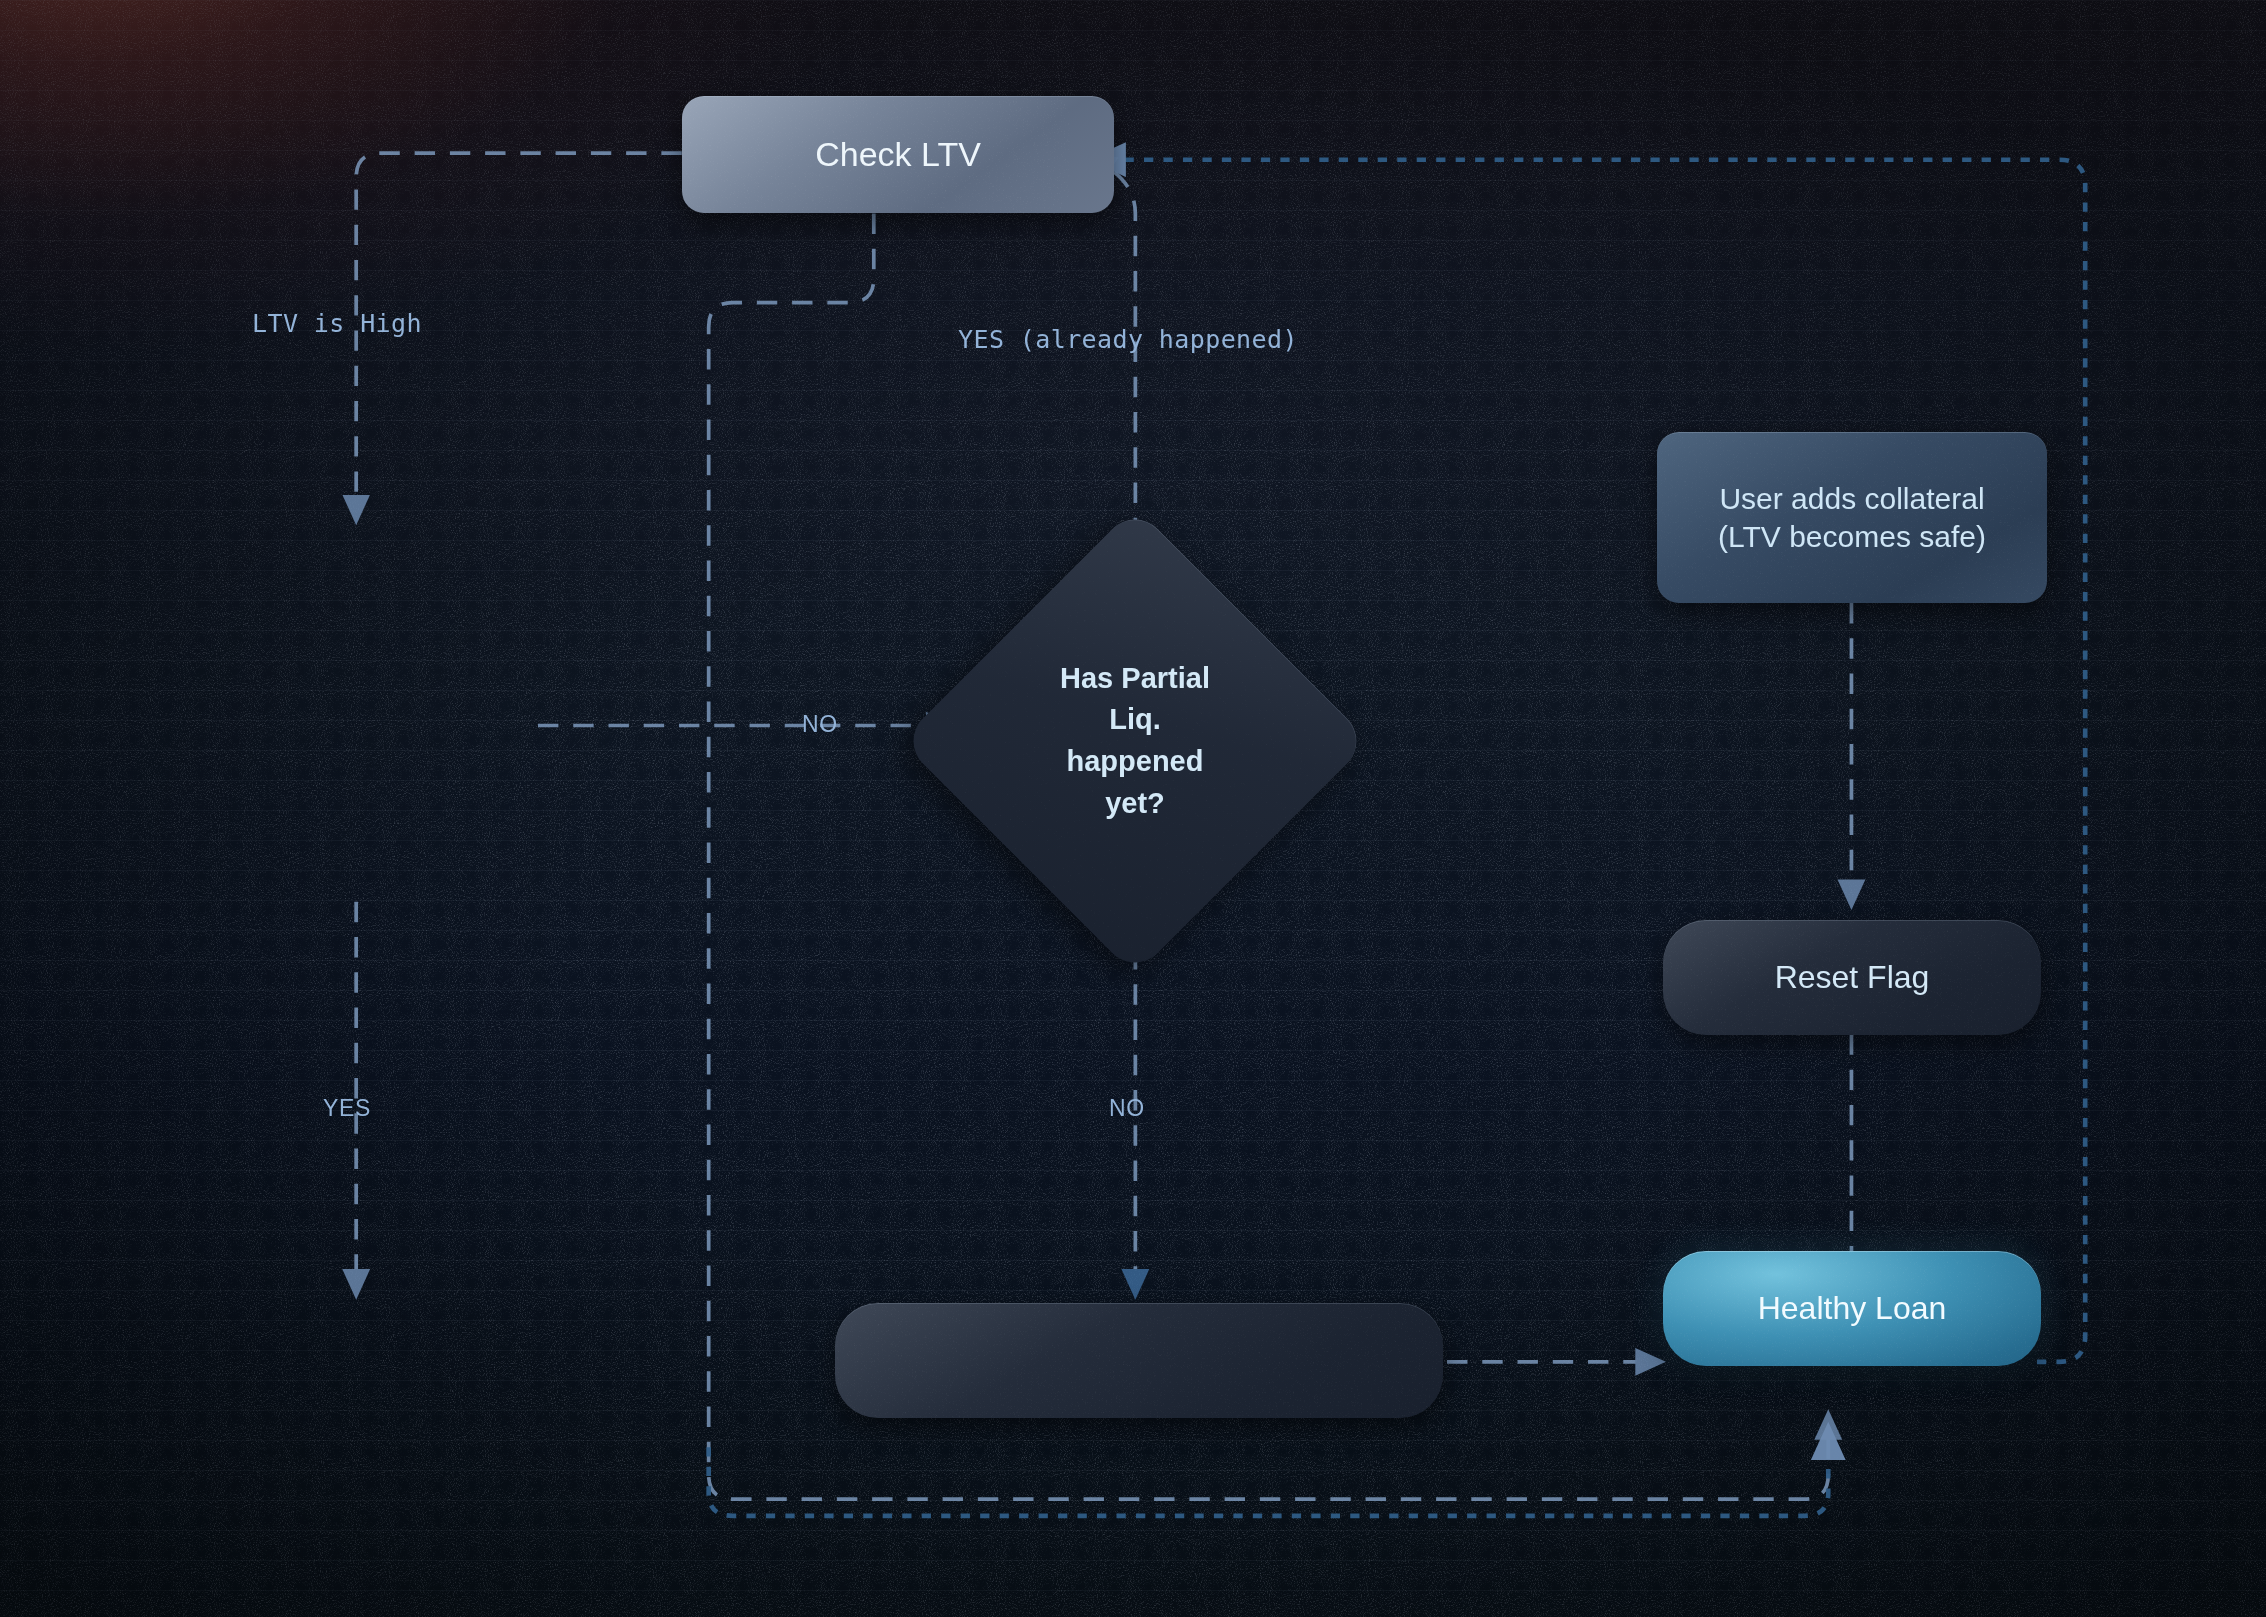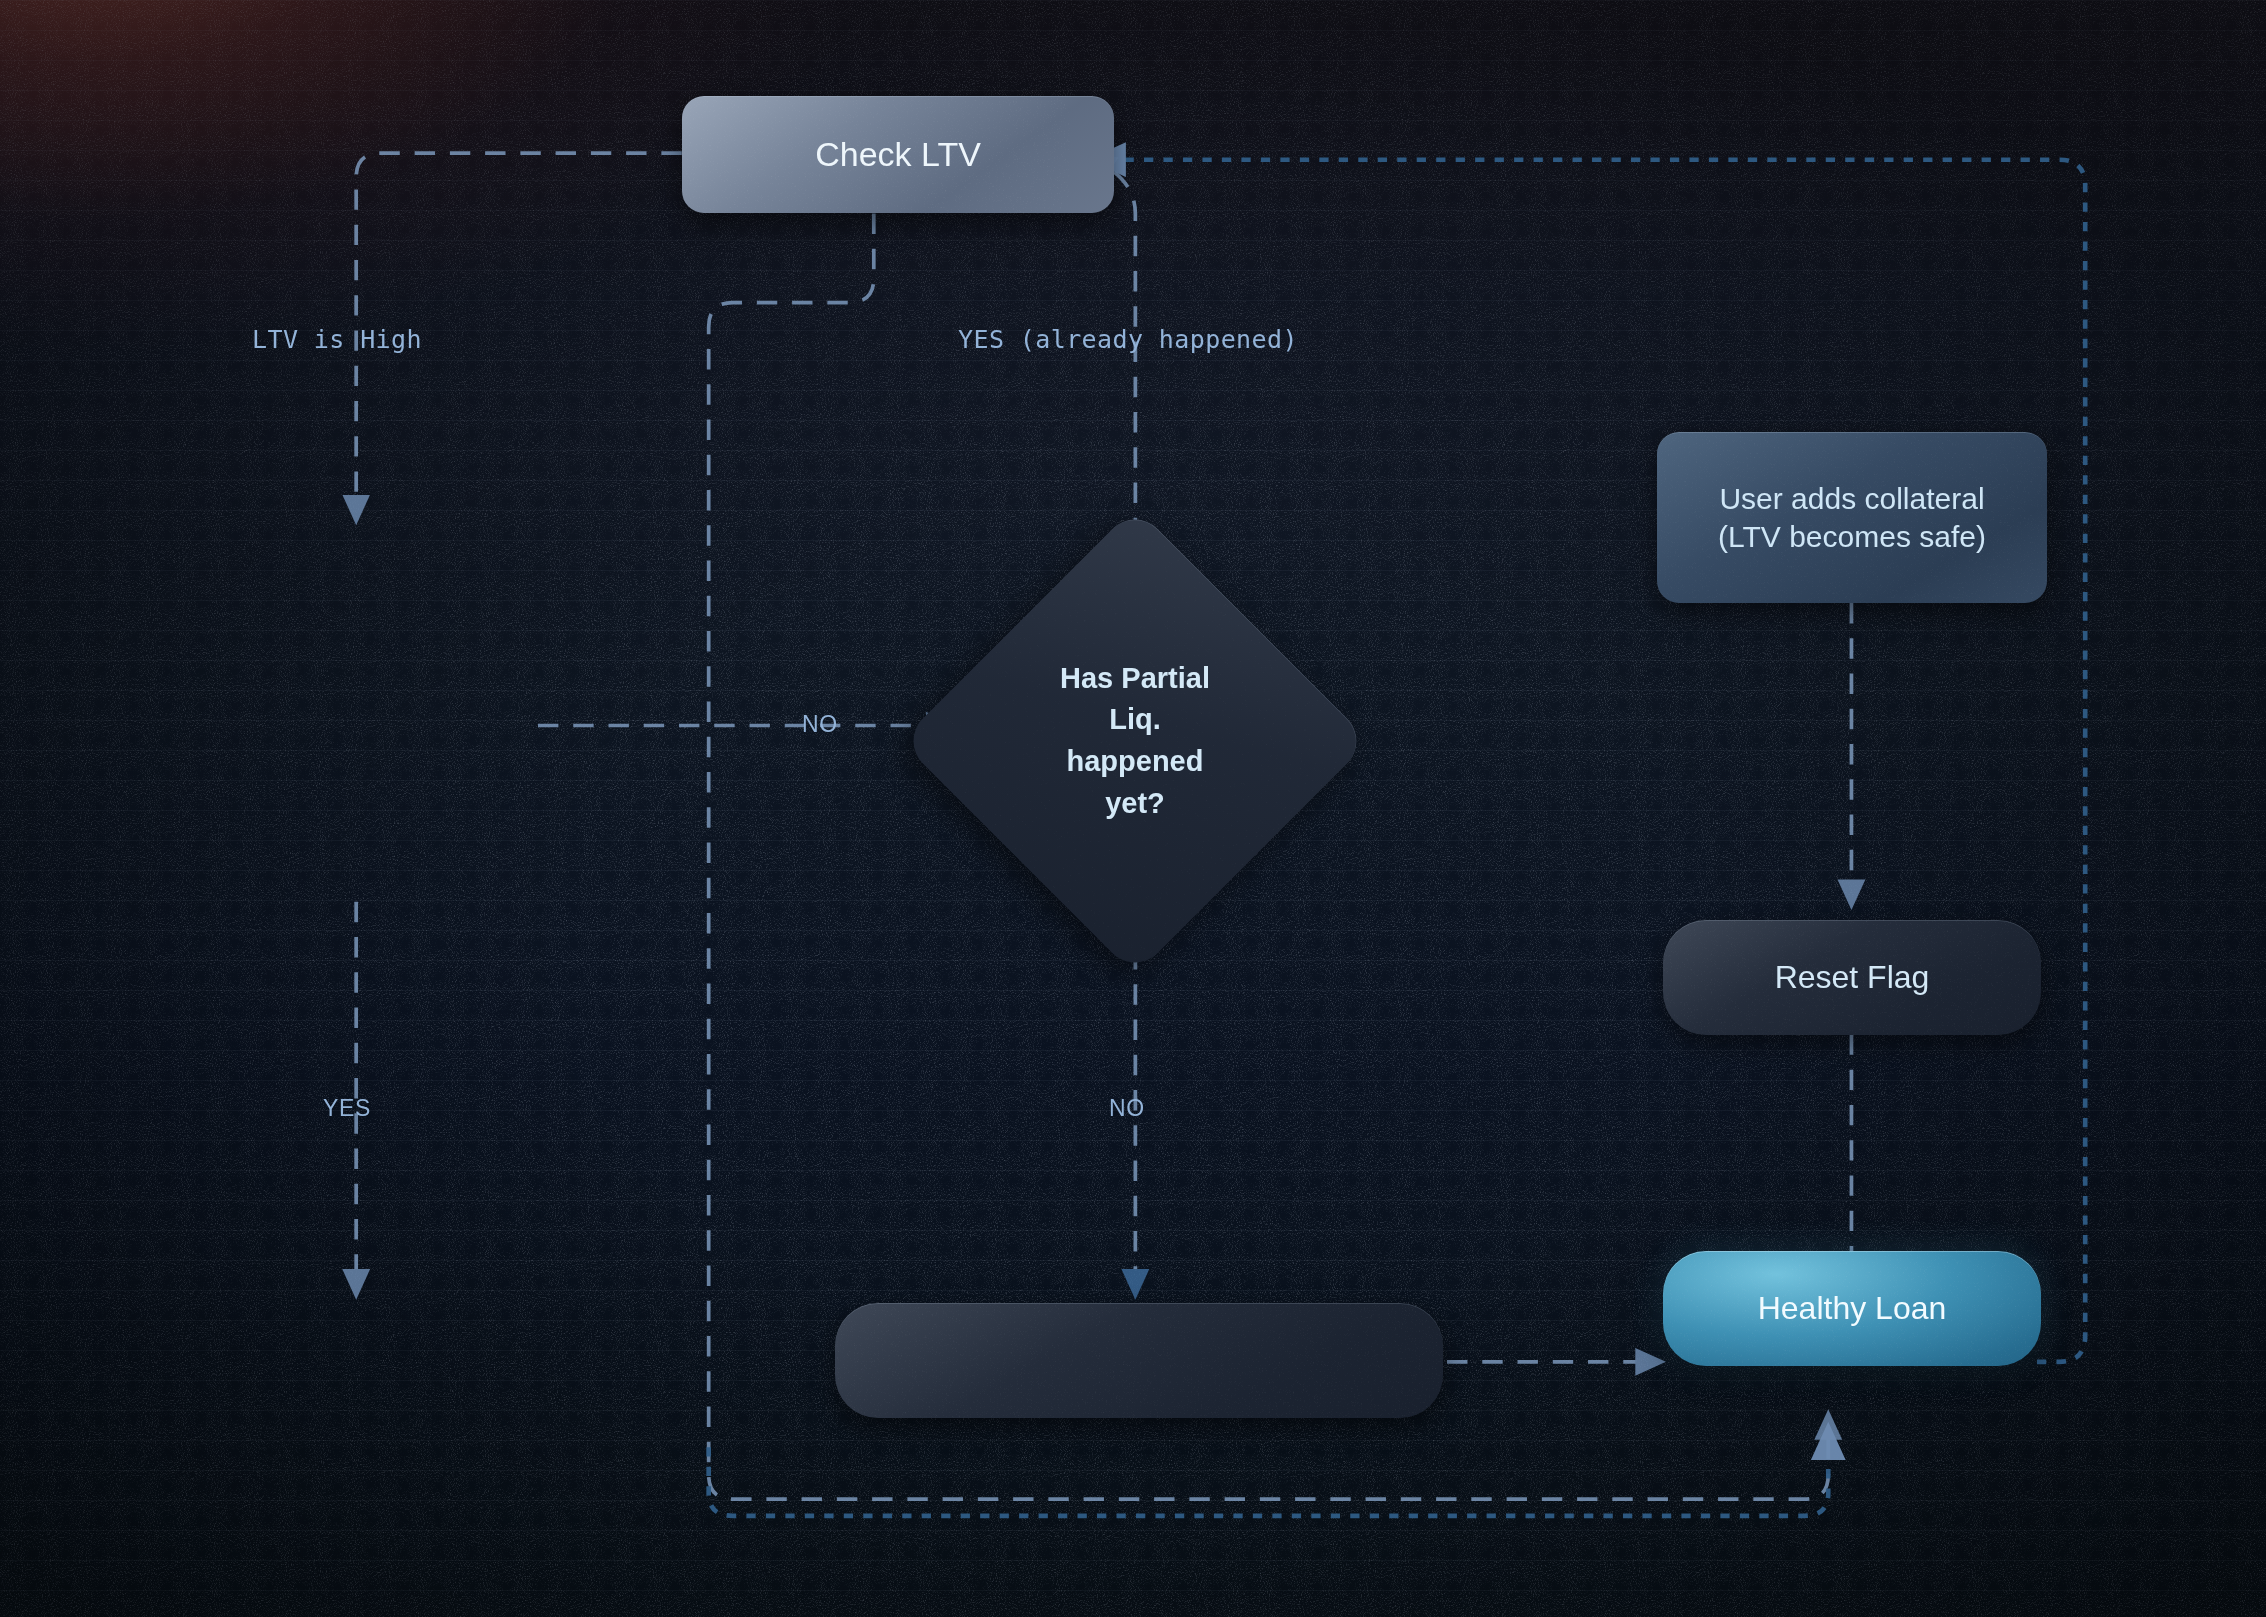--- a/index.html
+++ b/index.html
@@ -206,21 +206,21 @@
 
     <path class="e" d="M 1996,650 L 1996,975" marker-end="url(#arw)"></path>
 
     <path class="e" d="M 1996,1115 L 1996,1395" marker-end="url(#arw)"></path>
 
     <path class="e3" d="M 2196,1468 L 2220,1468 Q 2248,1468 2248,1440 L 2248,200 Q 2248,172 2220,172 L 1180,172" marker-end="url(#arw)"></path>
 
     <path class="e3" d="M 764,1560 L 764,1610 Q 764,1634 790,1634 L 1945,1634 Q 1971,1634 1971,1610 L 1971,1540" marker-end="url(#arw)"></path>
   </svg>
 
-  <div class="elabel mono" style="left:252px; top:325px;">LTV is High</div>
+  <div class="elabel mono" style="left:252px; top:309px;">LTV is High</div>
 
   <div class="elabel mono" style="left:958px; top:325px;text-align:right;">YES (already happened)</div>
 
   <div class="elabel sans" style="left:802px; top:711px;">NO</div>
 
   <div class="elabel sans" style="left:323px; top:1095px;">YES</div>
 
   <div class="elabel sans" style="left:1109px; top:1095px;">NO</div>
 
   <div class="node n-rect n-start" style="left:682px; top:96px; width:432px; height:117px; font-size:34px;">

